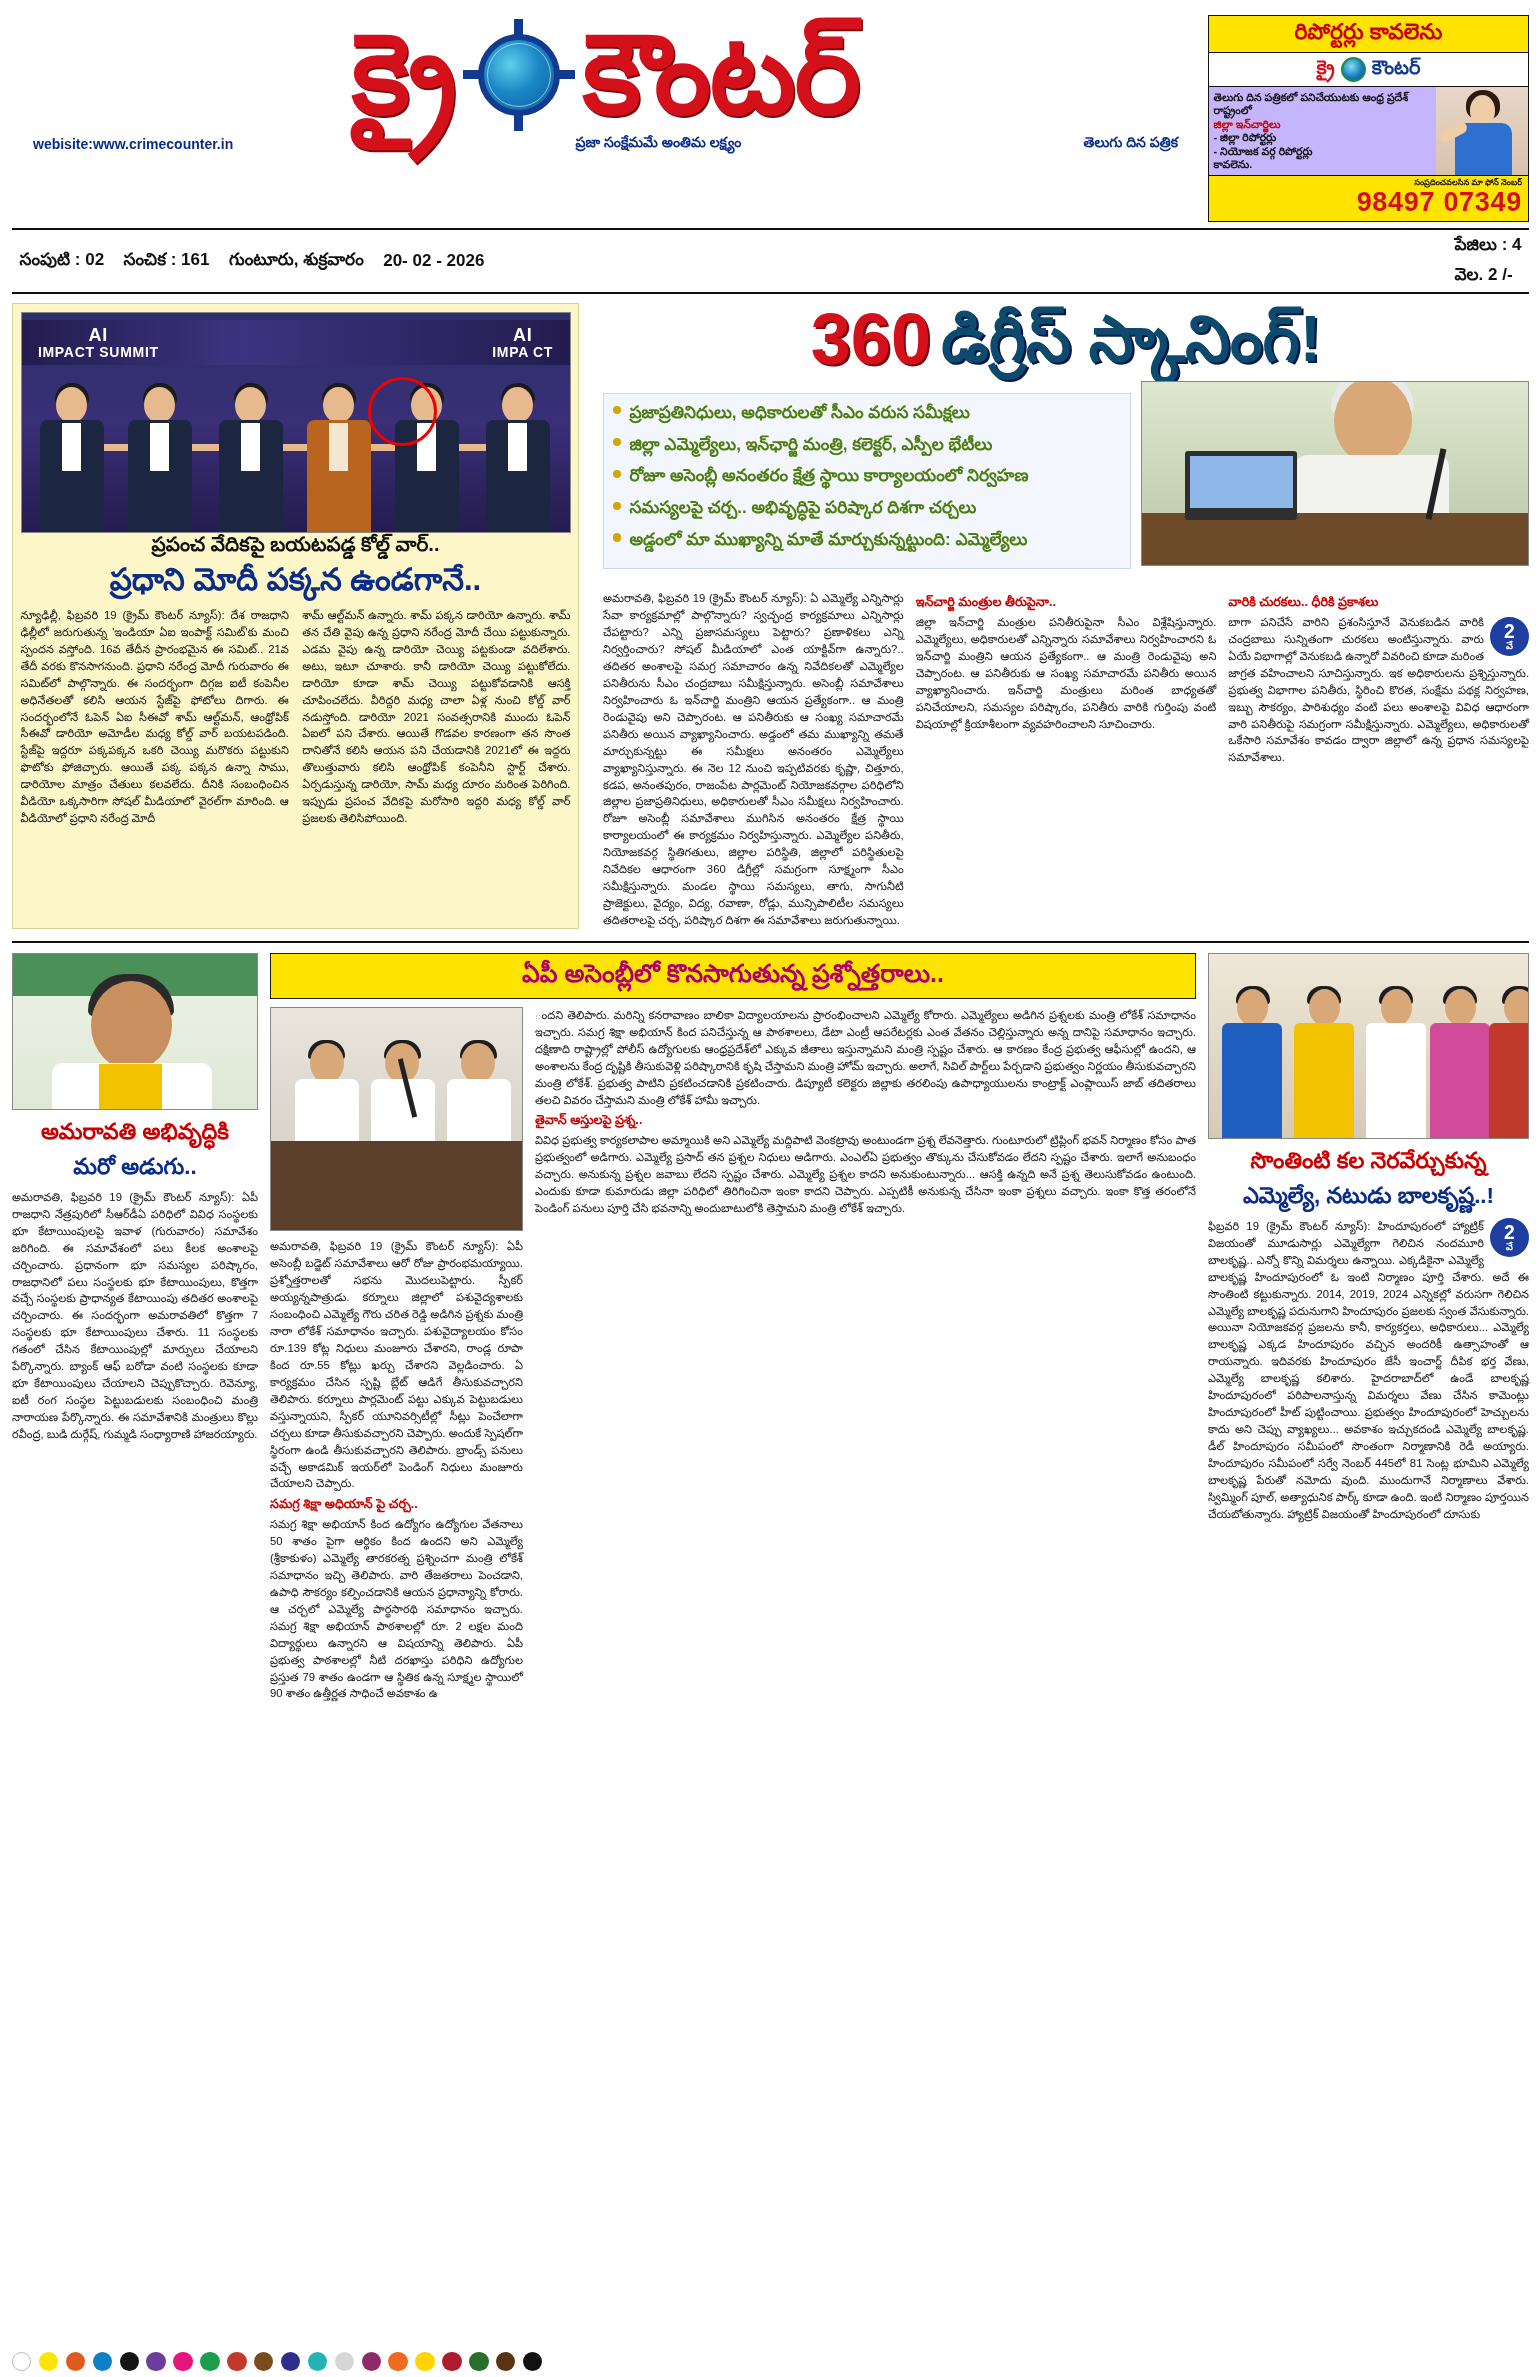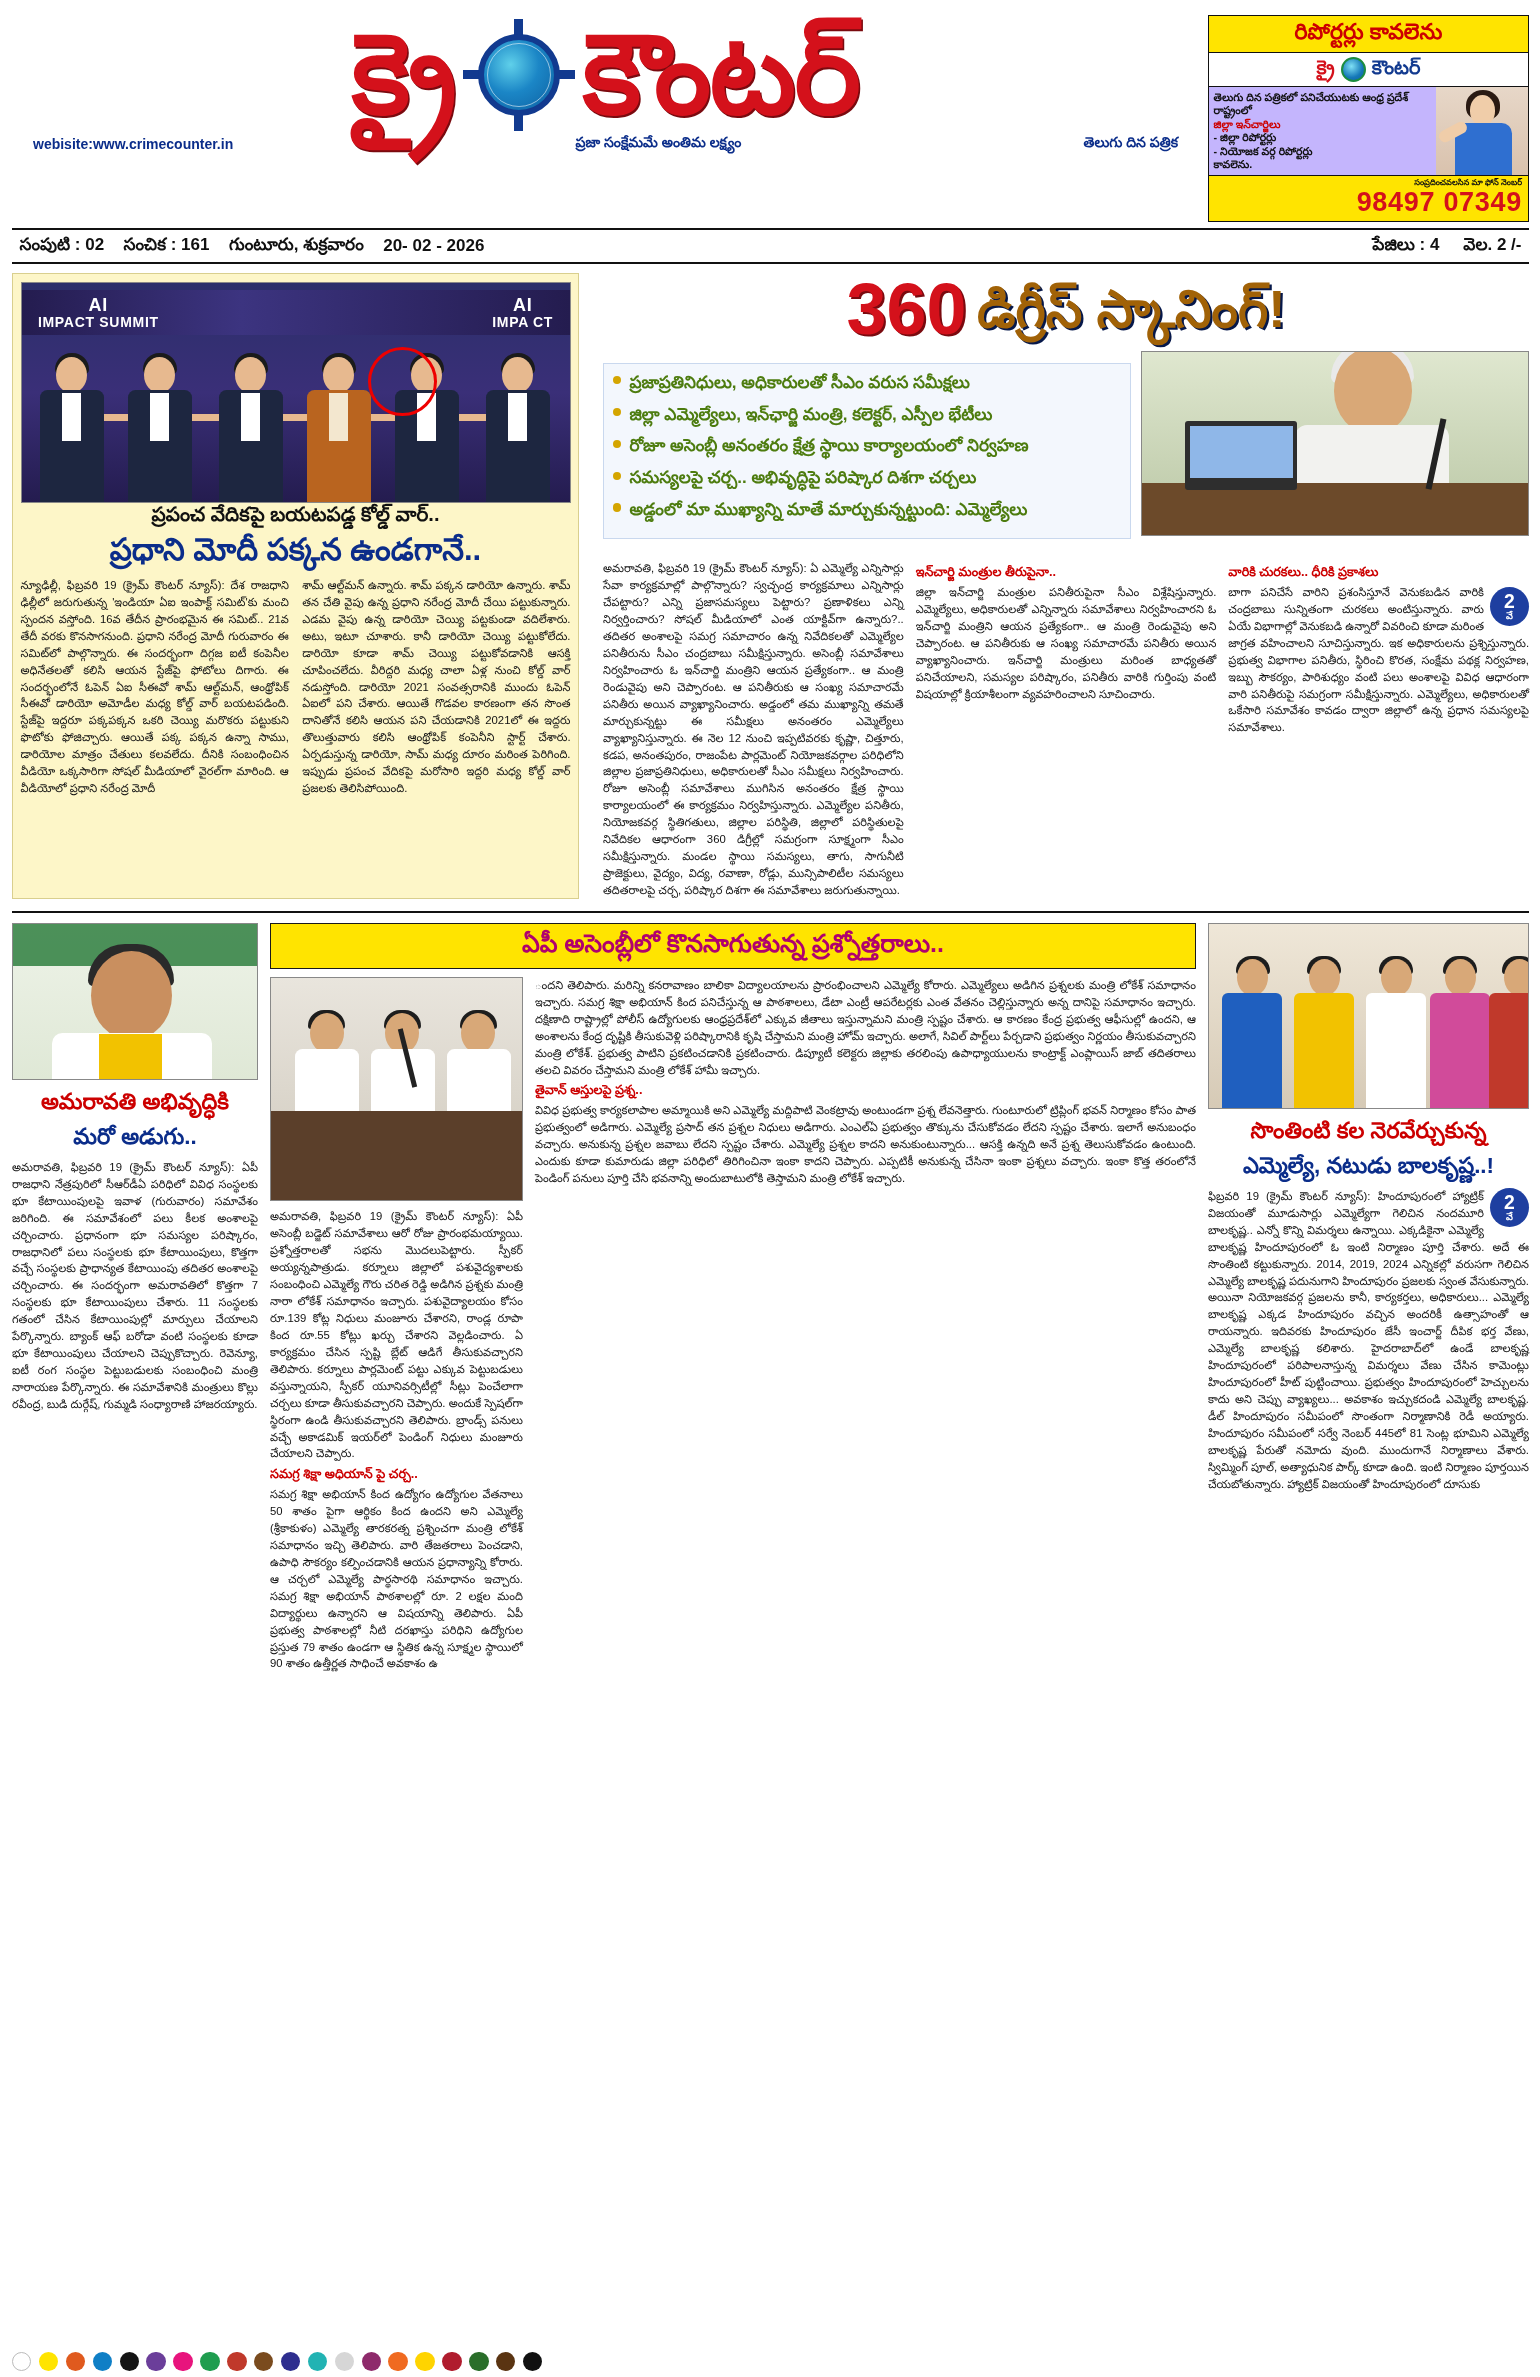--- a/index.html
+++ b/index.html
@@ -171,21 +171,21 @@
     border-bottom: 2.2px solid #111;
     display:flex;
     align-items:center;
     gap: 19.4px;
     padding: 4.5px 7.5px;
     font-size: 17px;
     font-weight: bold;
     color: #111;
   }
   .infobar .date { color:#111; }
-  .infobar .right { margin-left:auto; display:flex; gap:24px; }
+  .infobar .right { margin-left:auto; display:flex; gap:7px;flex-direction:column; }
 
   
   .top-section {
     display:flex;
     gap: 21px;
     margin-top: 9px;
   }
   .col-left {
     flex: 0 0 567px;
     background: #fdf6c8;
@@ -274,21 +274,21 @@
   
   .big-head {
     display:flex; align-items:center; justify-content:center; gap:10.4px;
     margin-bottom: 6px;
   }
   .big-head .num {
     font-size: 72px; font-weight:bold; color:#d4111b; line-height:1;
     text-shadow: 2.2px 2.2px 0 #7a0a0f;
   }
   .big-head .txt {
-    font-size: 52px; font-weight:bold; color:#a16207; line-height:1;
+    font-size: 64px; font-weight:bold; color:#0c4a6e; line-height:1;
     text-shadow: 2.2px 2.2px 0 #06184a;
   }
 
   .right-top {
     display:flex; gap:10.4px; margin-top: 3px;
   }
   .bullets {
     flex: 1 1 auto;
     background:#f3f7fd;
     border:0.7px solid #c9d8ee;

